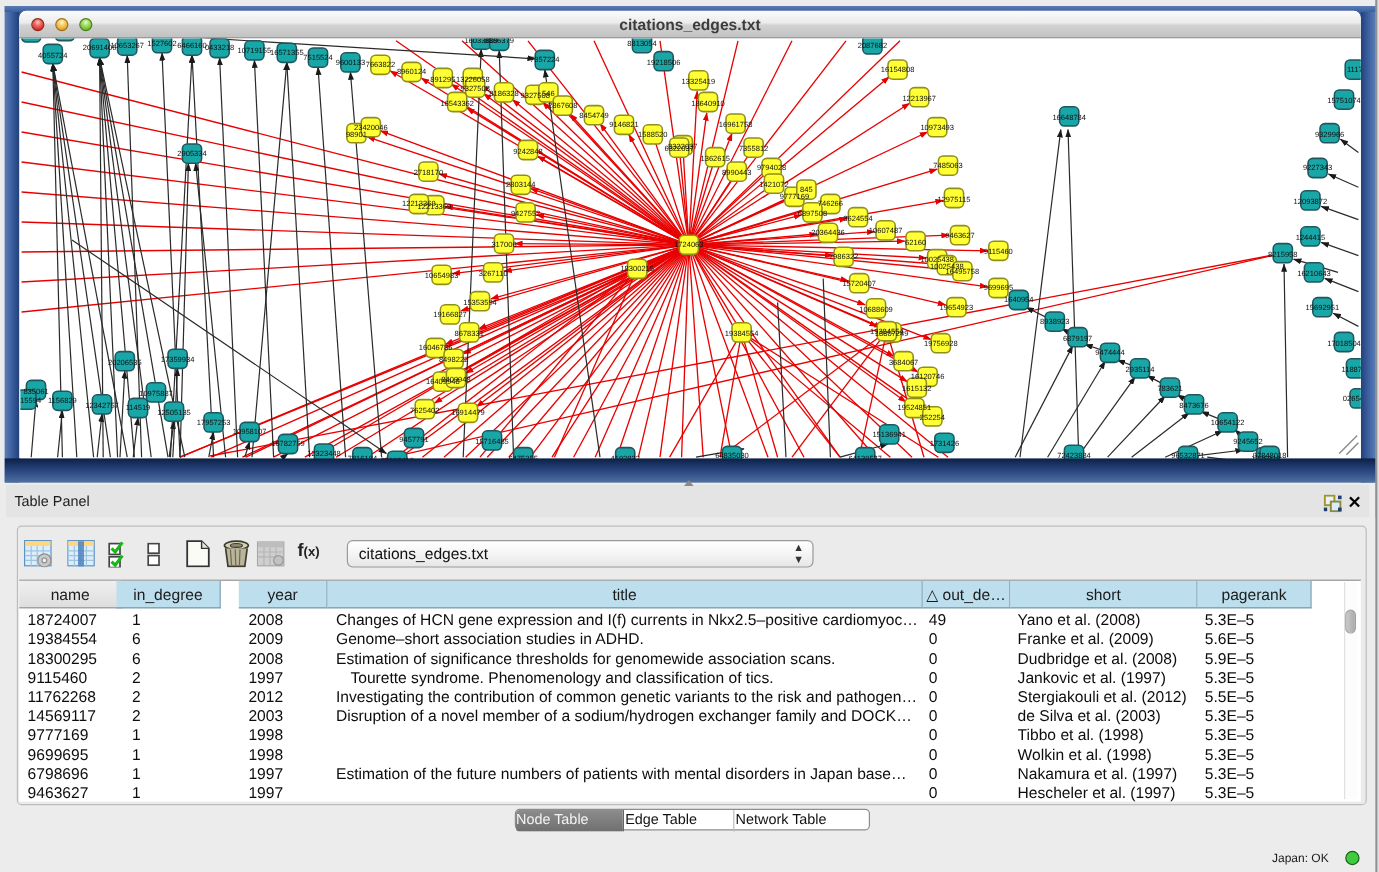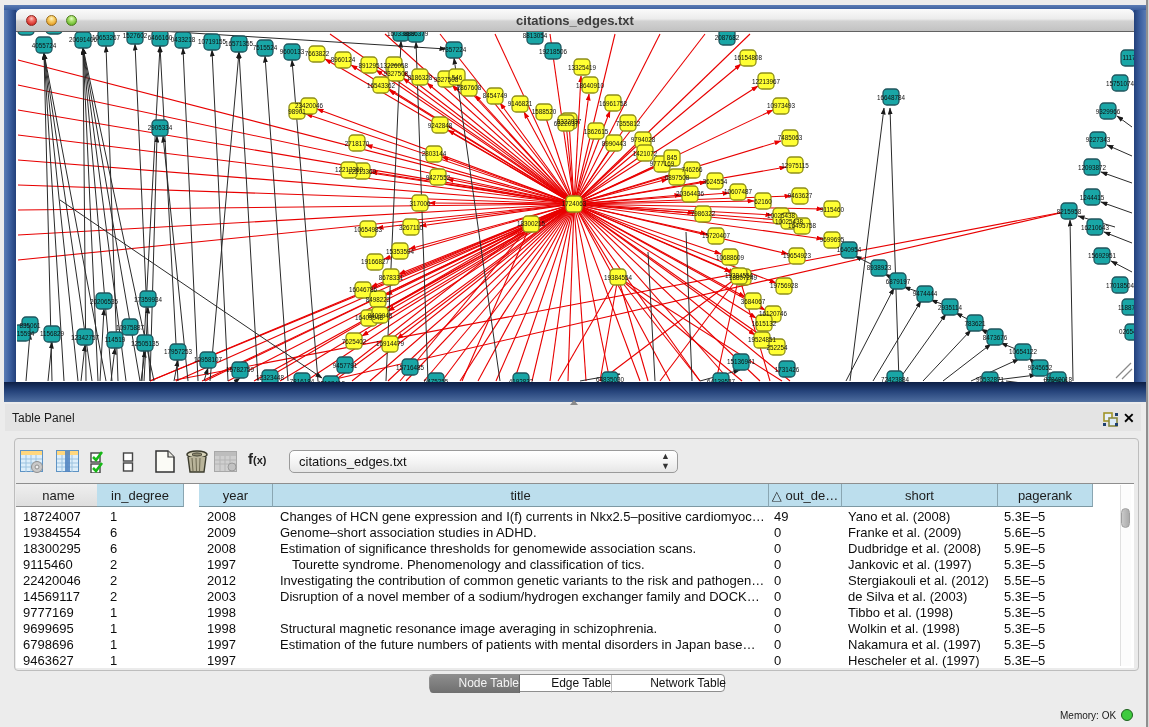--- a/index.html
+++ b/index.html
@@ -36,21 +36,21 @@
 #tablewrap{left:16px;top:483px;width:1118px;height:185px;background:#fff;border-top:1px solid #8e8e8e}
 .hc{position:absolute;top:0;height:23px;font-size:13px;color:#1c1c1c;text-align:center;line-height:23px;
  background:#bcdeed;border-right:1px solid #8aa6b2;border-bottom:1px solid #7d98a3;overflow:hidden}
 .hc.gray{background:linear-gradient(180deg,#efefef,#dedede);border-right:1px solid #9a9a9a;border-bottom:1px solid #8e8e8e}
 .row{position:absolute;height:16px;font-size:13px;color:#0d0d0d;white-space:nowrap}
 .c{position:absolute;top:0;height:16px;line-height:15px;overflow:hidden}
 #vsb{left:1120px;top:485px;width:11px;height:181px;background:#fcfcfc;border-left:1px solid #e0e0e0}
 #vsbthumb{left:1121px;top:508px;width:9px;height:20px;border-radius:5px;background:linear-gradient(90deg,#c9c9c9,#ababab);border:1px solid #9f9f9f}
 
 #tabs{left:429px;top:674px;width:296px;height:18px;border:1px solid #8e8e8e;border-radius:4px;background:#fff;font-size:12px}
-.tab{position:absolute;top:0;height:18px;line-height:17px;text-align:right;color:#111}
+.tab{position:absolute;top:0;height:18px;line-height:17px;text-align:left;color:#111}
 #tab1{left:0;width:90px;background:linear-gradient(180deg,#8d8d8d,#6f6f6f);color:#f4f4f4;border-radius:3px 0 0 3px;border-right:1px solid #666}
 #tab2{left:91px;width:91px;border-right:1px solid #bbb}
 #tab3{left:183px;width:113px}
 #memory{left:1060px;top:710px;font-size:10px;color:#1a1a1a}
 #memdot{left:1121px;top:709px;width:12px;height:12px;border-radius:50%;background:#3ecb3e;border:1px solid #1c5f1c}
 </style></head><body>
 <div id="stage">
   <div class="abs" id="appedge"></div>
   <div class="abs" id="appedgeR"></div>
   <div class="abs" id="bluewin"></div>
@@ -705,21 +705,21 @@
     <div class="abs row" style="left:16px;top:557px;width:1104px">
       <div class="c" style="left:7px;width:85px">9115460</div>
       <div class="c" style="left:94px;width:95px">2</div>
       <div class="c" style="left:191px;width:71px">1997</div>
       <div class="c" style="left:276px;width:492px">Tourette syndrome. Phenomenology and classification of tics.</div>
       <div class="c" style="left:758px;width:72px">0</div>
       <div class="c" style="left:832px;width:154px">Jankovic et al. (1997)</div>
       <div class="c" style="left:988px;width:94px">5.3E–5</div>
     </div>
     <div class="abs row" style="left:16px;top:573px;width:1104px">
-      <div class="c" style="left:7px;width:85px">22420046</div>
+      <div class="c" style="left:7px;width:85px">11762268</div>
       <div class="c" style="left:94px;width:95px">2</div>
       <div class="c" style="left:191px;width:71px">2012</div>
       <div class="c" style="left:264px;width:492px">Investigating the contribution of common genetic variants to the risk and pathogen…</div>
       <div class="c" style="left:758px;width:72px">0</div>
       <div class="c" style="left:832px;width:154px">Stergiakouli et al. (2012)</div>
       <div class="c" style="left:988px;width:94px">5.5E–5</div>
     </div>
     <div class="abs row" style="left:16px;top:589px;width:1104px">
       <div class="c" style="left:7px;width:85px">14569117</div>
       <div class="c" style="left:94px;width:95px">2</div>
@@ -734,21 +734,20 @@
       <div class="c" style="left:94px;width:95px">1</div>
       <div class="c" style="left:191px;width:71px">1998</div>
       <div class="c" style="left:758px;width:72px">0</div>
       <div class="c" style="left:832px;width:154px">Tibbo et al. (1998)</div>
       <div class="c" style="left:988px;width:94px">5.3E–5</div>
     </div>
     <div class="abs row" style="left:16px;top:621px;width:1104px">
       <div class="c" style="left:7px;width:85px">9699695</div>
       <div class="c" style="left:94px;width:95px">1</div>
       <div class="c" style="left:191px;width:71px">1998</div>
-      <div class="c" style="left:264px;width:492px">Structural magnetic resonance image averaging in schizophrenia.</div>
       <div class="c" style="left:758px;width:72px">0</div>
       <div class="c" style="left:832px;width:154px">Wolkin et al. (1998)</div>
       <div class="c" style="left:988px;width:94px">5.3E–5</div>
     </div>
     <div class="abs row" style="left:16px;top:637px;width:1104px">
       <div class="c" style="left:7px;width:85px">6798696</div>
       <div class="c" style="left:94px;width:95px">1</div>
       <div class="c" style="left:191px;width:71px">1997</div>
       <div class="c" style="left:264px;width:492px">Estimation of the future numbers of patients with mental disorders in Japan base…</div>
       <div class="c" style="left:758px;width:72px">0</div>
@@ -763,14 +762,14 @@
       <div class="c" style="left:832px;width:154px">Hescheler et al. (1997)</div>
       <div class="c" style="left:988px;width:94px">5.3E–5</div>
     </div>
   <div class="abs" id="vsb"></div>
   <div class="abs" id="vsbthumb"></div>
   <div class="abs" id="tabs">
       <div class="tab" id="tab1">Node Table</div>
       <div class="tab" id="tab2">Edge Table</div>
       <div class="tab" id="tab3">Network Table</div>
     </div>
-  <div class="abs" id="memory">Memory: OK</div>
+  <div class="abs" id="memory">Japan: OK</div>
   <div class="abs" id="memdot"></div>
 </div>
 </body></html>

